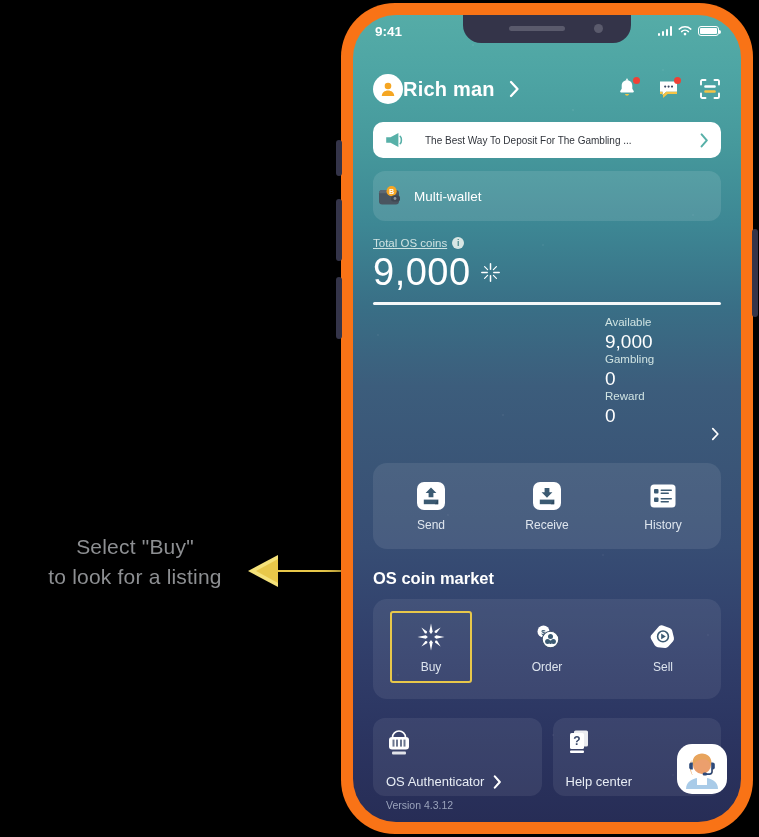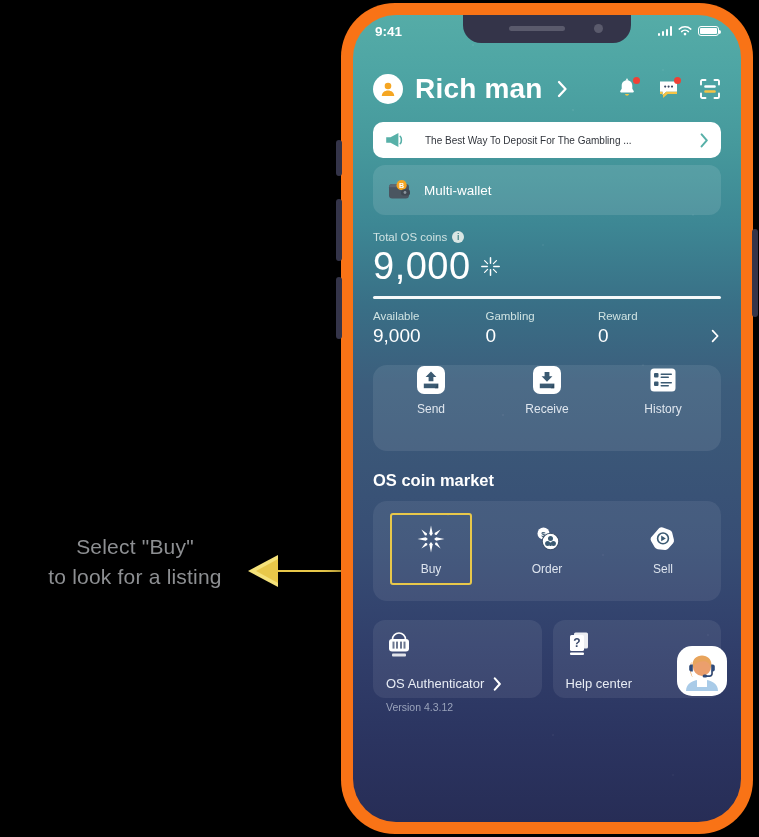--- a/index.html
+++ b/index.html
@@ -145,72 +145,72 @@
   
   .content { position: absolute; left:0; top:0; width:100%; height:100%; padding: 0 20px; z-index: 3; }
 
   
   .userrow { display:flex; align-items:center; margin-top: 54px; height: 40px; }
   .avatar {
     width: 30px; height: 30px; border-radius: 50%;
     background: #fff; display:flex; align-items:center; justify-content:center;
     flex: 0 0 auto;
   }
-  .username { color:#fff; font-size: 28px; font-weight: bold; margin-left: 12px; letter-spacing:.2px;}
+  .username { color:#fff; font-size: 20px; font-weight: bold; letter-spacing:.2px;}
   .chev-user { margin-left: 14px; color: #fff; }
   .hdr-icons { margin-left:auto; display:flex; align-items:center; gap: 19px; }
   .hicon { position: relative; width: 22px; height: 22px; }
   .reddot {
     position:absolute; right:-1px; top:-1px; width:7px; height:7px;
     border-radius:50%; background:#ef4136;
   }
 
   
   .banner {
     margin-top: 13px; height: 36px; background:#fff; border-radius: 10px;
     display:flex; align-items:center; padding: 0 12px;
   }
   .banner-text {
     color:#31353c; font-size: 10px; margin-left: 20px;
     white-space: nowrap; overflow: hidden; text-overflow: ellipsis; flex:1;
   }
 
   
   .multiwallet {
-    margin-top: 7px; height: 50px; border-radius: 12px;
+    margin-top: 13px; height: 50px; border-radius: 12px;
     background: rgba(255,255,255,.11);
-    display:flex; align-items:center; padding: 0 14px;
+    display:flex; align-items:center; padding: 0 4px;
   }
   .mw-label { color:#fff; font-size:13.5px; margin-left: 11px; }
 
   
   .bal { margin-top: 16px; }
-  .bal-label { color:#cfe3e2; font-size:11.5px; display:flex; align-items:center; gap:5px;}
+  .bal-label { color:#cfe3e2; font-size:11.5px; display:flex; align-items:center; gap:5px;text-decoration:underline;}
   .info-i {
     width: 12px; height: 12px; border-radius:50%; background:#d9e6e4;
     color:#4e8a8c; font-size:9px; font-weight:bold;
     display:flex; align-items:center; justify-content:center; font-style:normal;
   }
   .bal-amount {
     color:#fff; font-size: 38px; font-weight: 400; line-height: 44px;
     margin-top: 1px; display:flex; align-items:center; letter-spacing: .5px;
   }
   .bal-coin { margin-left: 9px; }
   .divider { height: 3px; background:#fff; border-radius:2px; margin-top: 8px; opacity:.95;}
-  .stats { display:flex; align-items:flex-end; margin-top: 11px; }
+  .stats { display:flex; align-items:flex-end; margin-top: 11px; flex-direction: column; }
   .stat { width: 116px; }
   .stat .k { color:#cfe3e2; font-size:11.5px; }
   .stat .v { color:#fff; font-size:19px; margin-top: 3px; }
   .stats .chev { margin-left:auto; padding-bottom: 4px; }
 
   
   .actions {
     margin-top: 18px; height: 86px; border-radius: 14px;
     background: rgba(255,255,255,.085);
-    display:flex; 
+    display:flex; align-items:center;
   }
   .act { flex:1; display:flex; flex-direction:column; align-items:center; gap:7px; }
   .act .lab { color:#dfe6ee; font-size: 12px; }
 
   
   .sect-title { color:#fff; font-size: 16.5px; font-weight: bold; margin-top: 20px; }
   .market {
     margin-top: 11px; border-radius: 14px; background: rgba(255,255,255,.075);
     padding: 12px 0 16px 0;
   }

